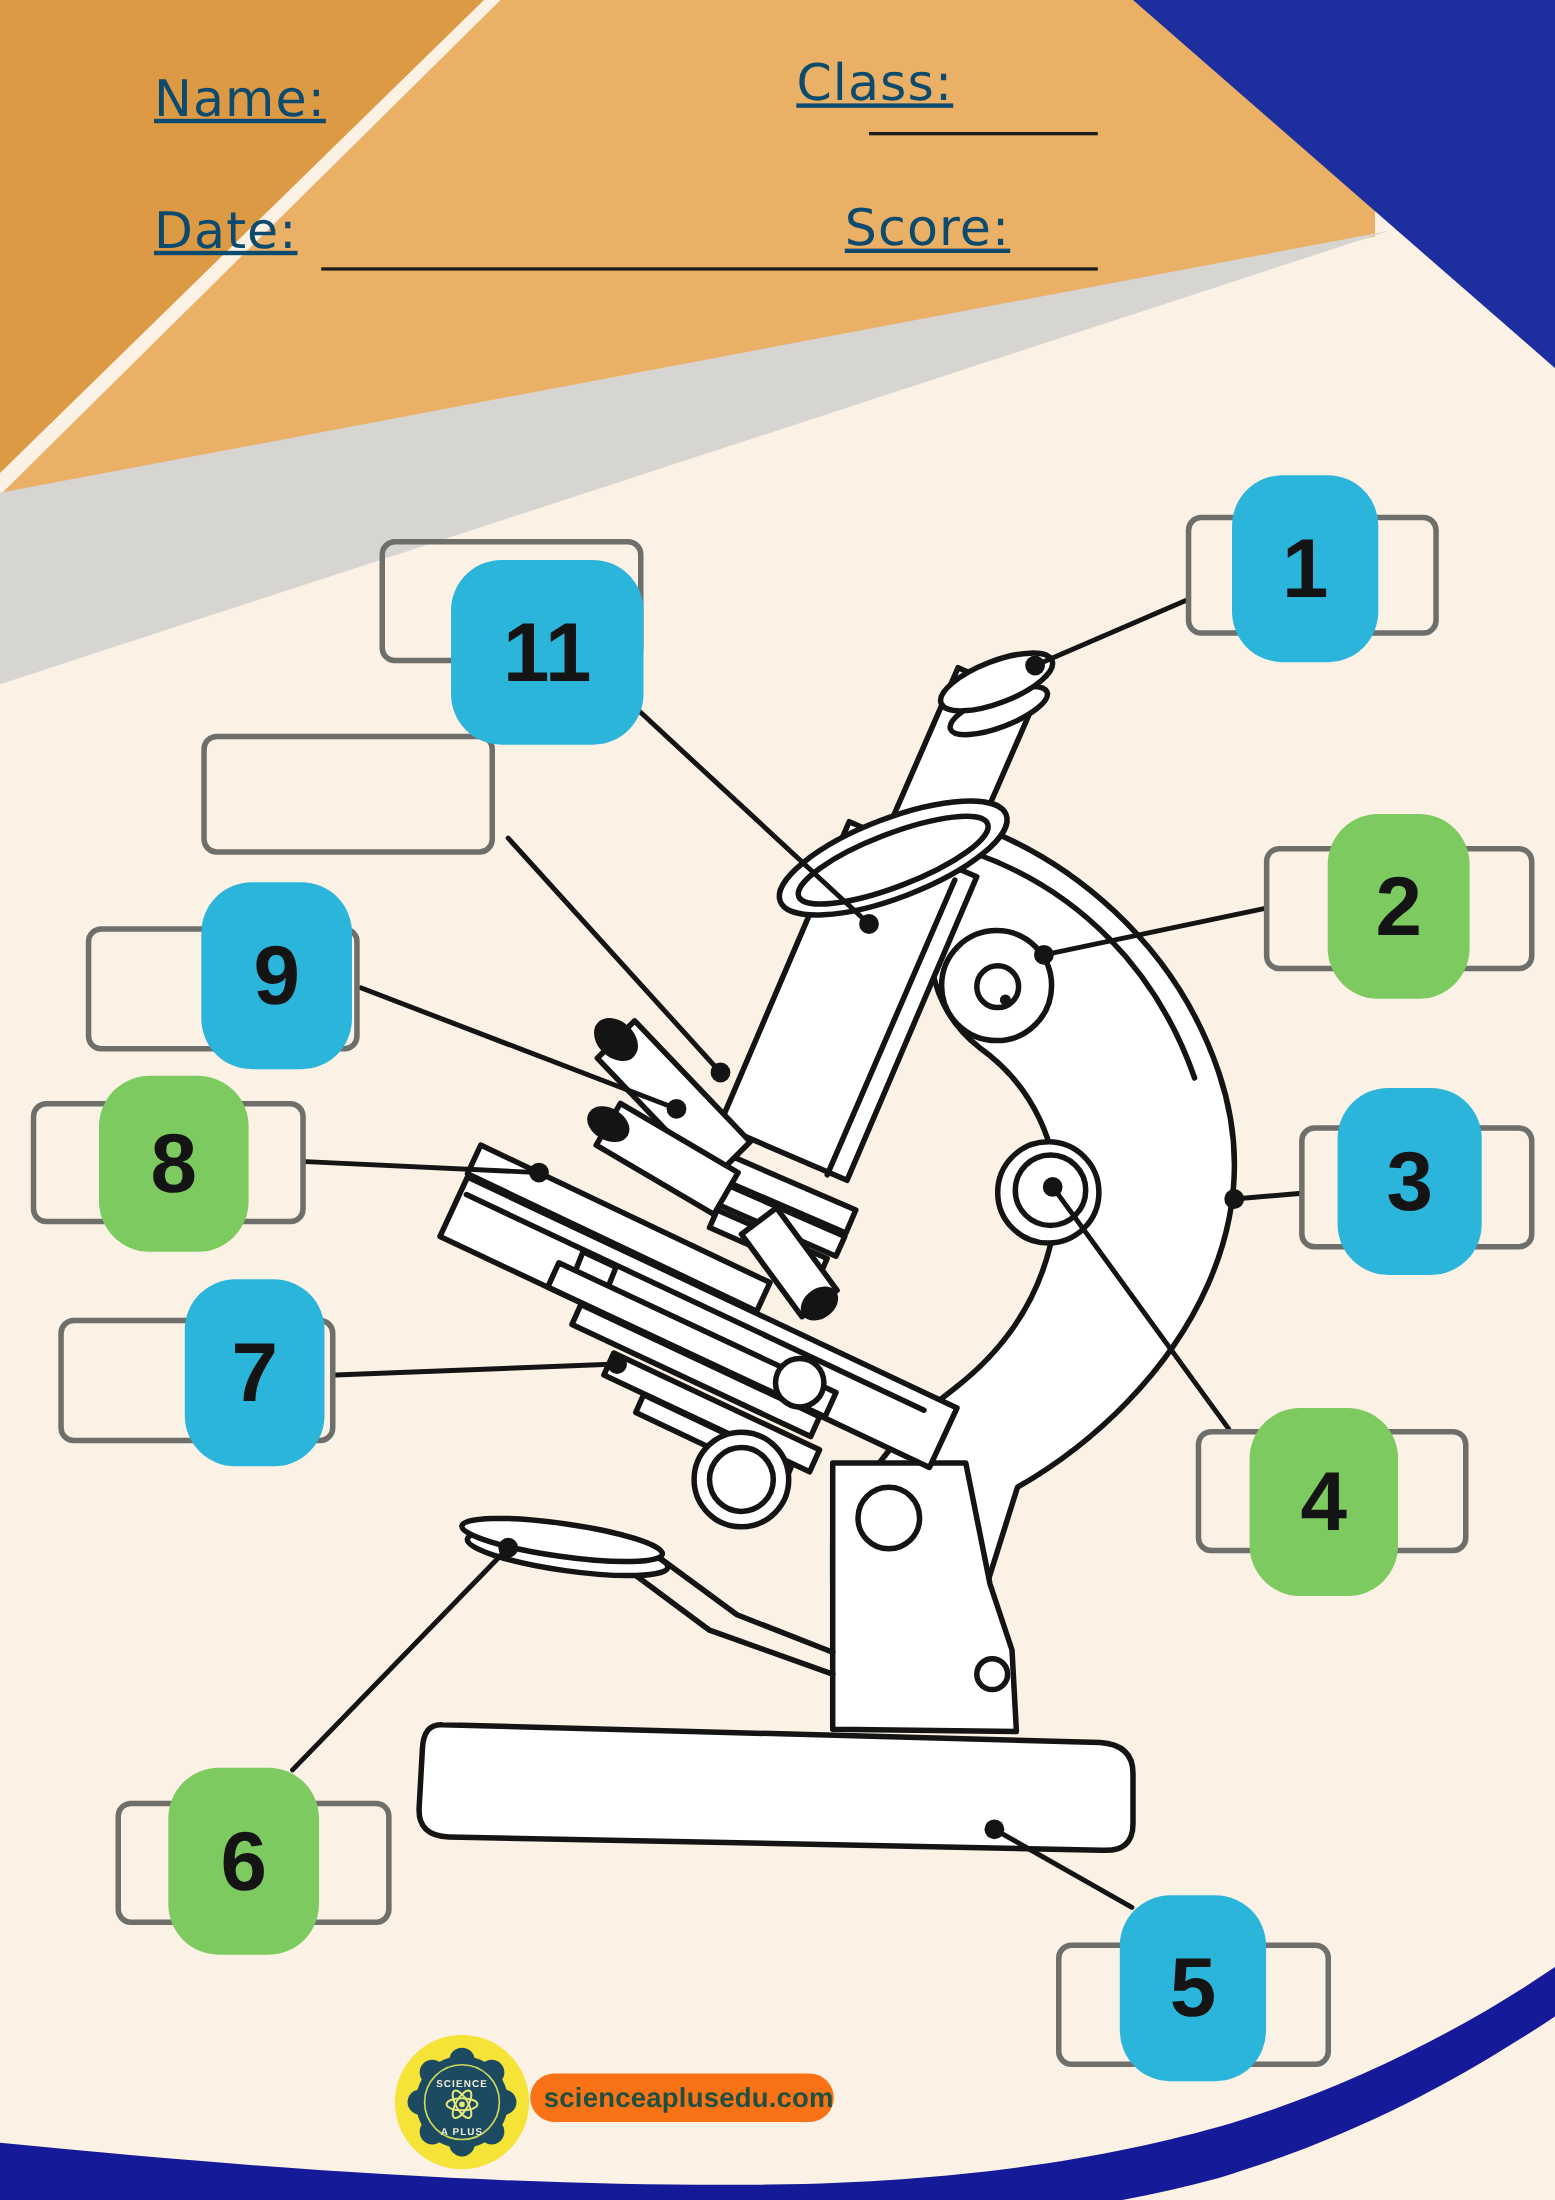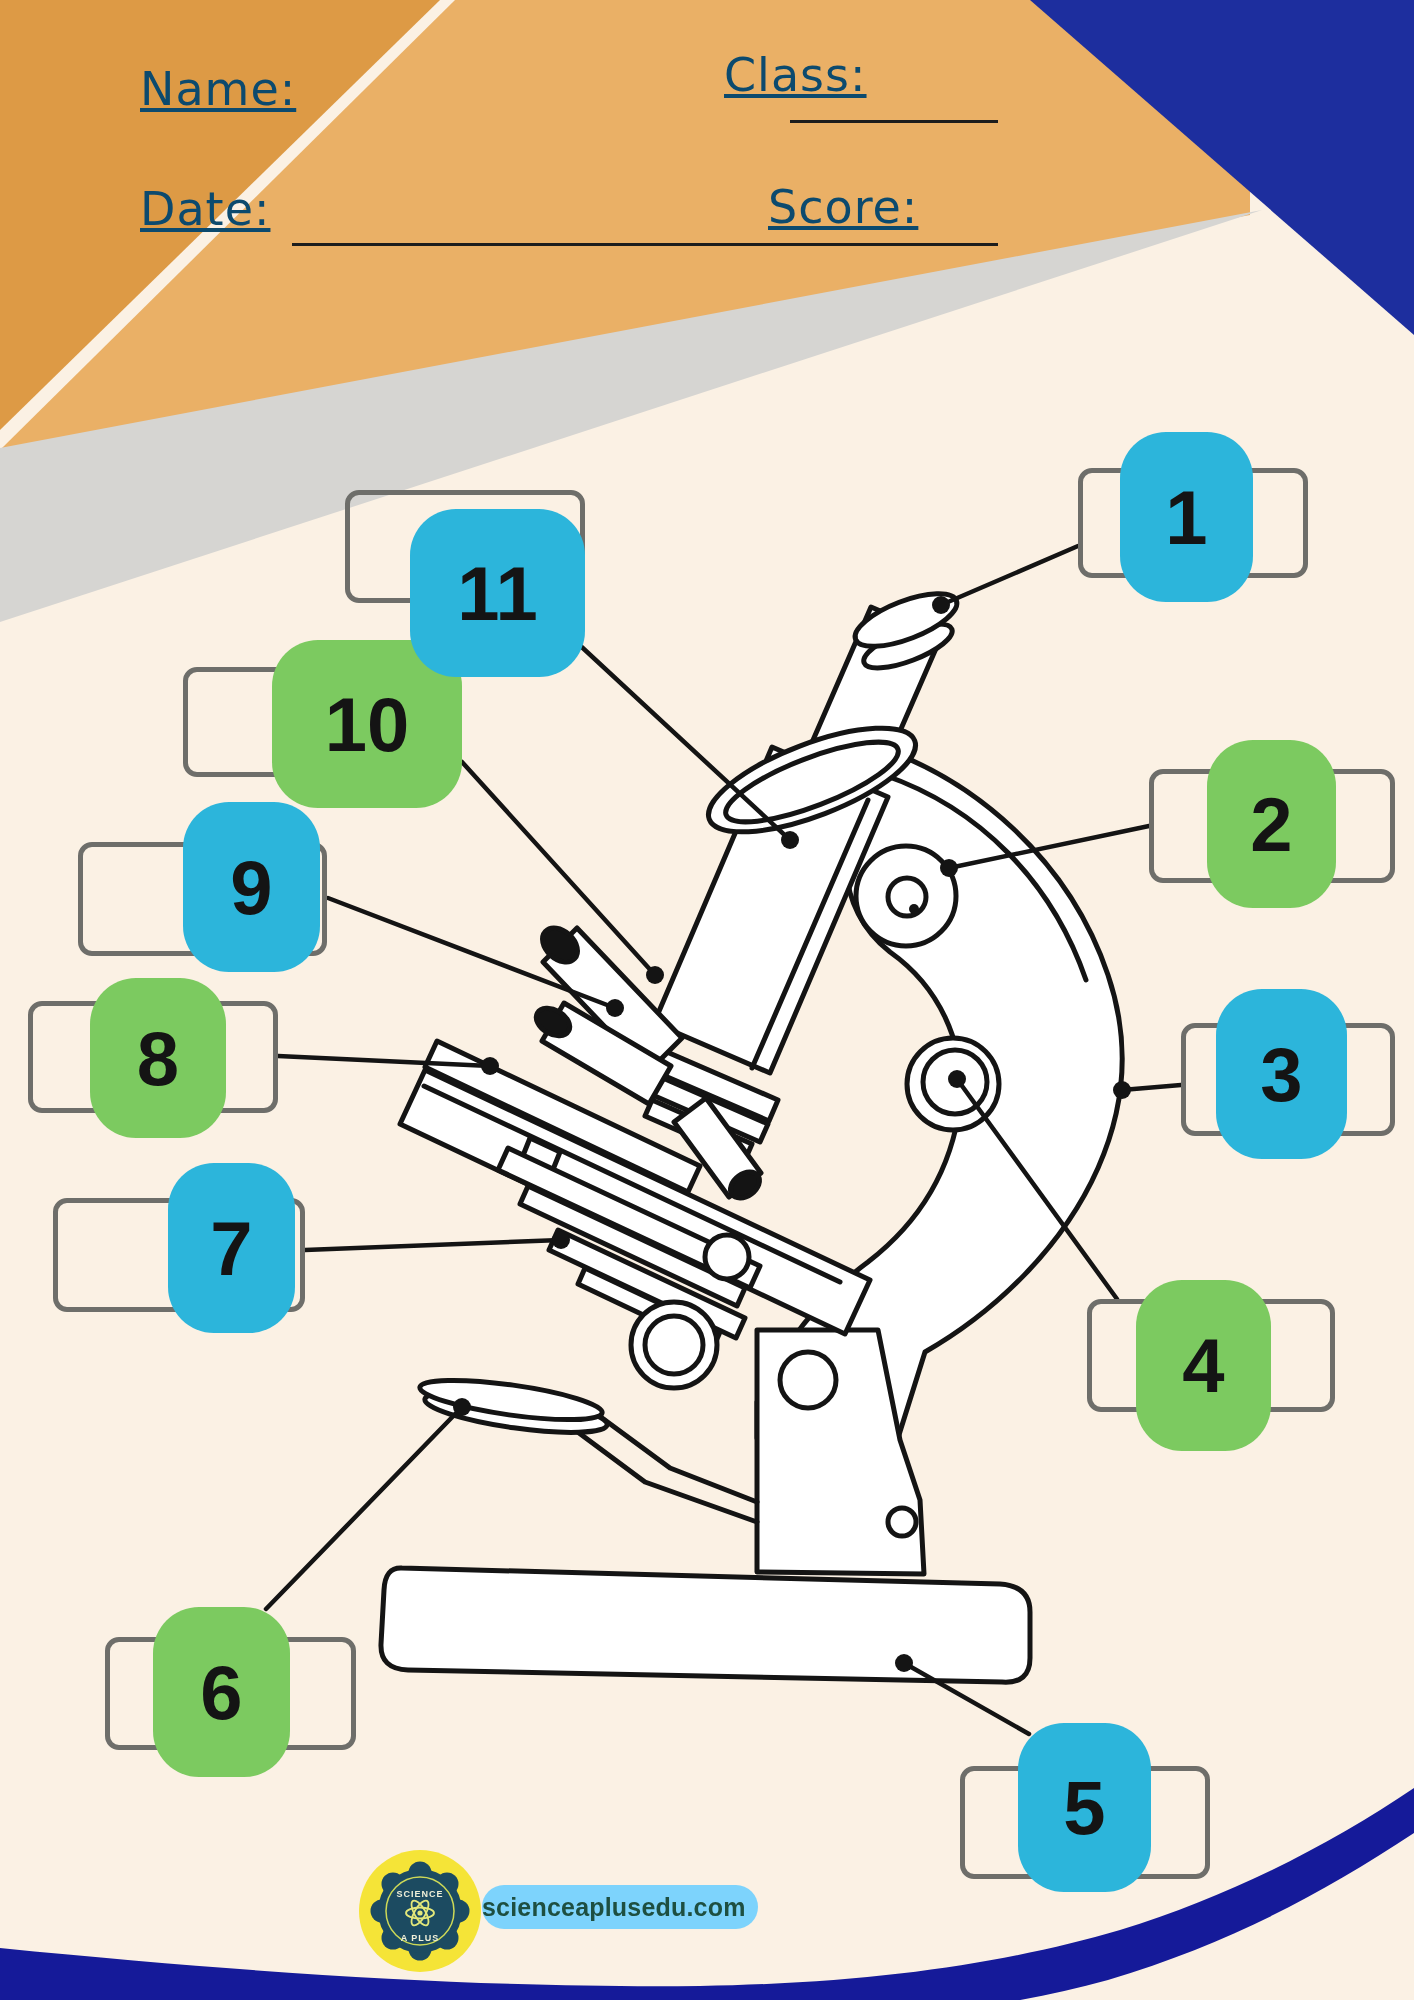--- a/index.html
+++ b/index.html
@@ -25,21 +25,21 @@
   }
   .badge{
     position:absolute;z-index:2;display:flex;align-items:center;justify-content:center;
     border-radius:46px;color:#141414;font-weight:700;font-size:76px;
     font-family:"Liberation Sans",sans-serif;
   }
   .badge.blue{background:#2cb5db;}
   .badge.green{background:#7cca60;}
   #site-pill{
     position:absolute;z-index:3;left:482px;top:1885px;width:276px;height:44px;
-    background:#7dd3fc;border-radius:22px;display:flex;align-items:center;justify-content:flex-start;
+    background:#f97316;border-radius:22px;display:flex;align-items:center;justify-content:flex-end;
   }
   #site-pill span{
     color:#1e4f41;font-weight:700;font-size:25px;font-family:"Liberation Sans",sans-serif;
     letter-spacing:0.2px;
   }
 </style>
 </head>
 <body>
 
 <div id="canvas">
@@ -239,23 +239,20 @@
     </div>
   <div class="badge blue" style="left:168px;top:1163px;width:127px;height:170px;">
       <span>7</span>
     </div>
   <div class="badge green" style="left:90px;top:978px;width:136px;height:160px;">
       <span>8</span>
     </div>
   <div class="badge blue" style="left:183px;top:802px;width:137px;height:170px;">
       <span>9</span>
     </div>
-  <div class="badge green" style="left:272px;top:640px;width:190px;height:168px;">
-      <span>10</span>
-    </div>
   <div class="badge blue" style="left:410px;top:465px;width:175px;height:168px;margin-top:44px;">
       <span>11</span>
     </div>
 
   <div id="site-pill">
     <span>scienceaplusedu.com</span>
   </div>
 
 </div>
 

